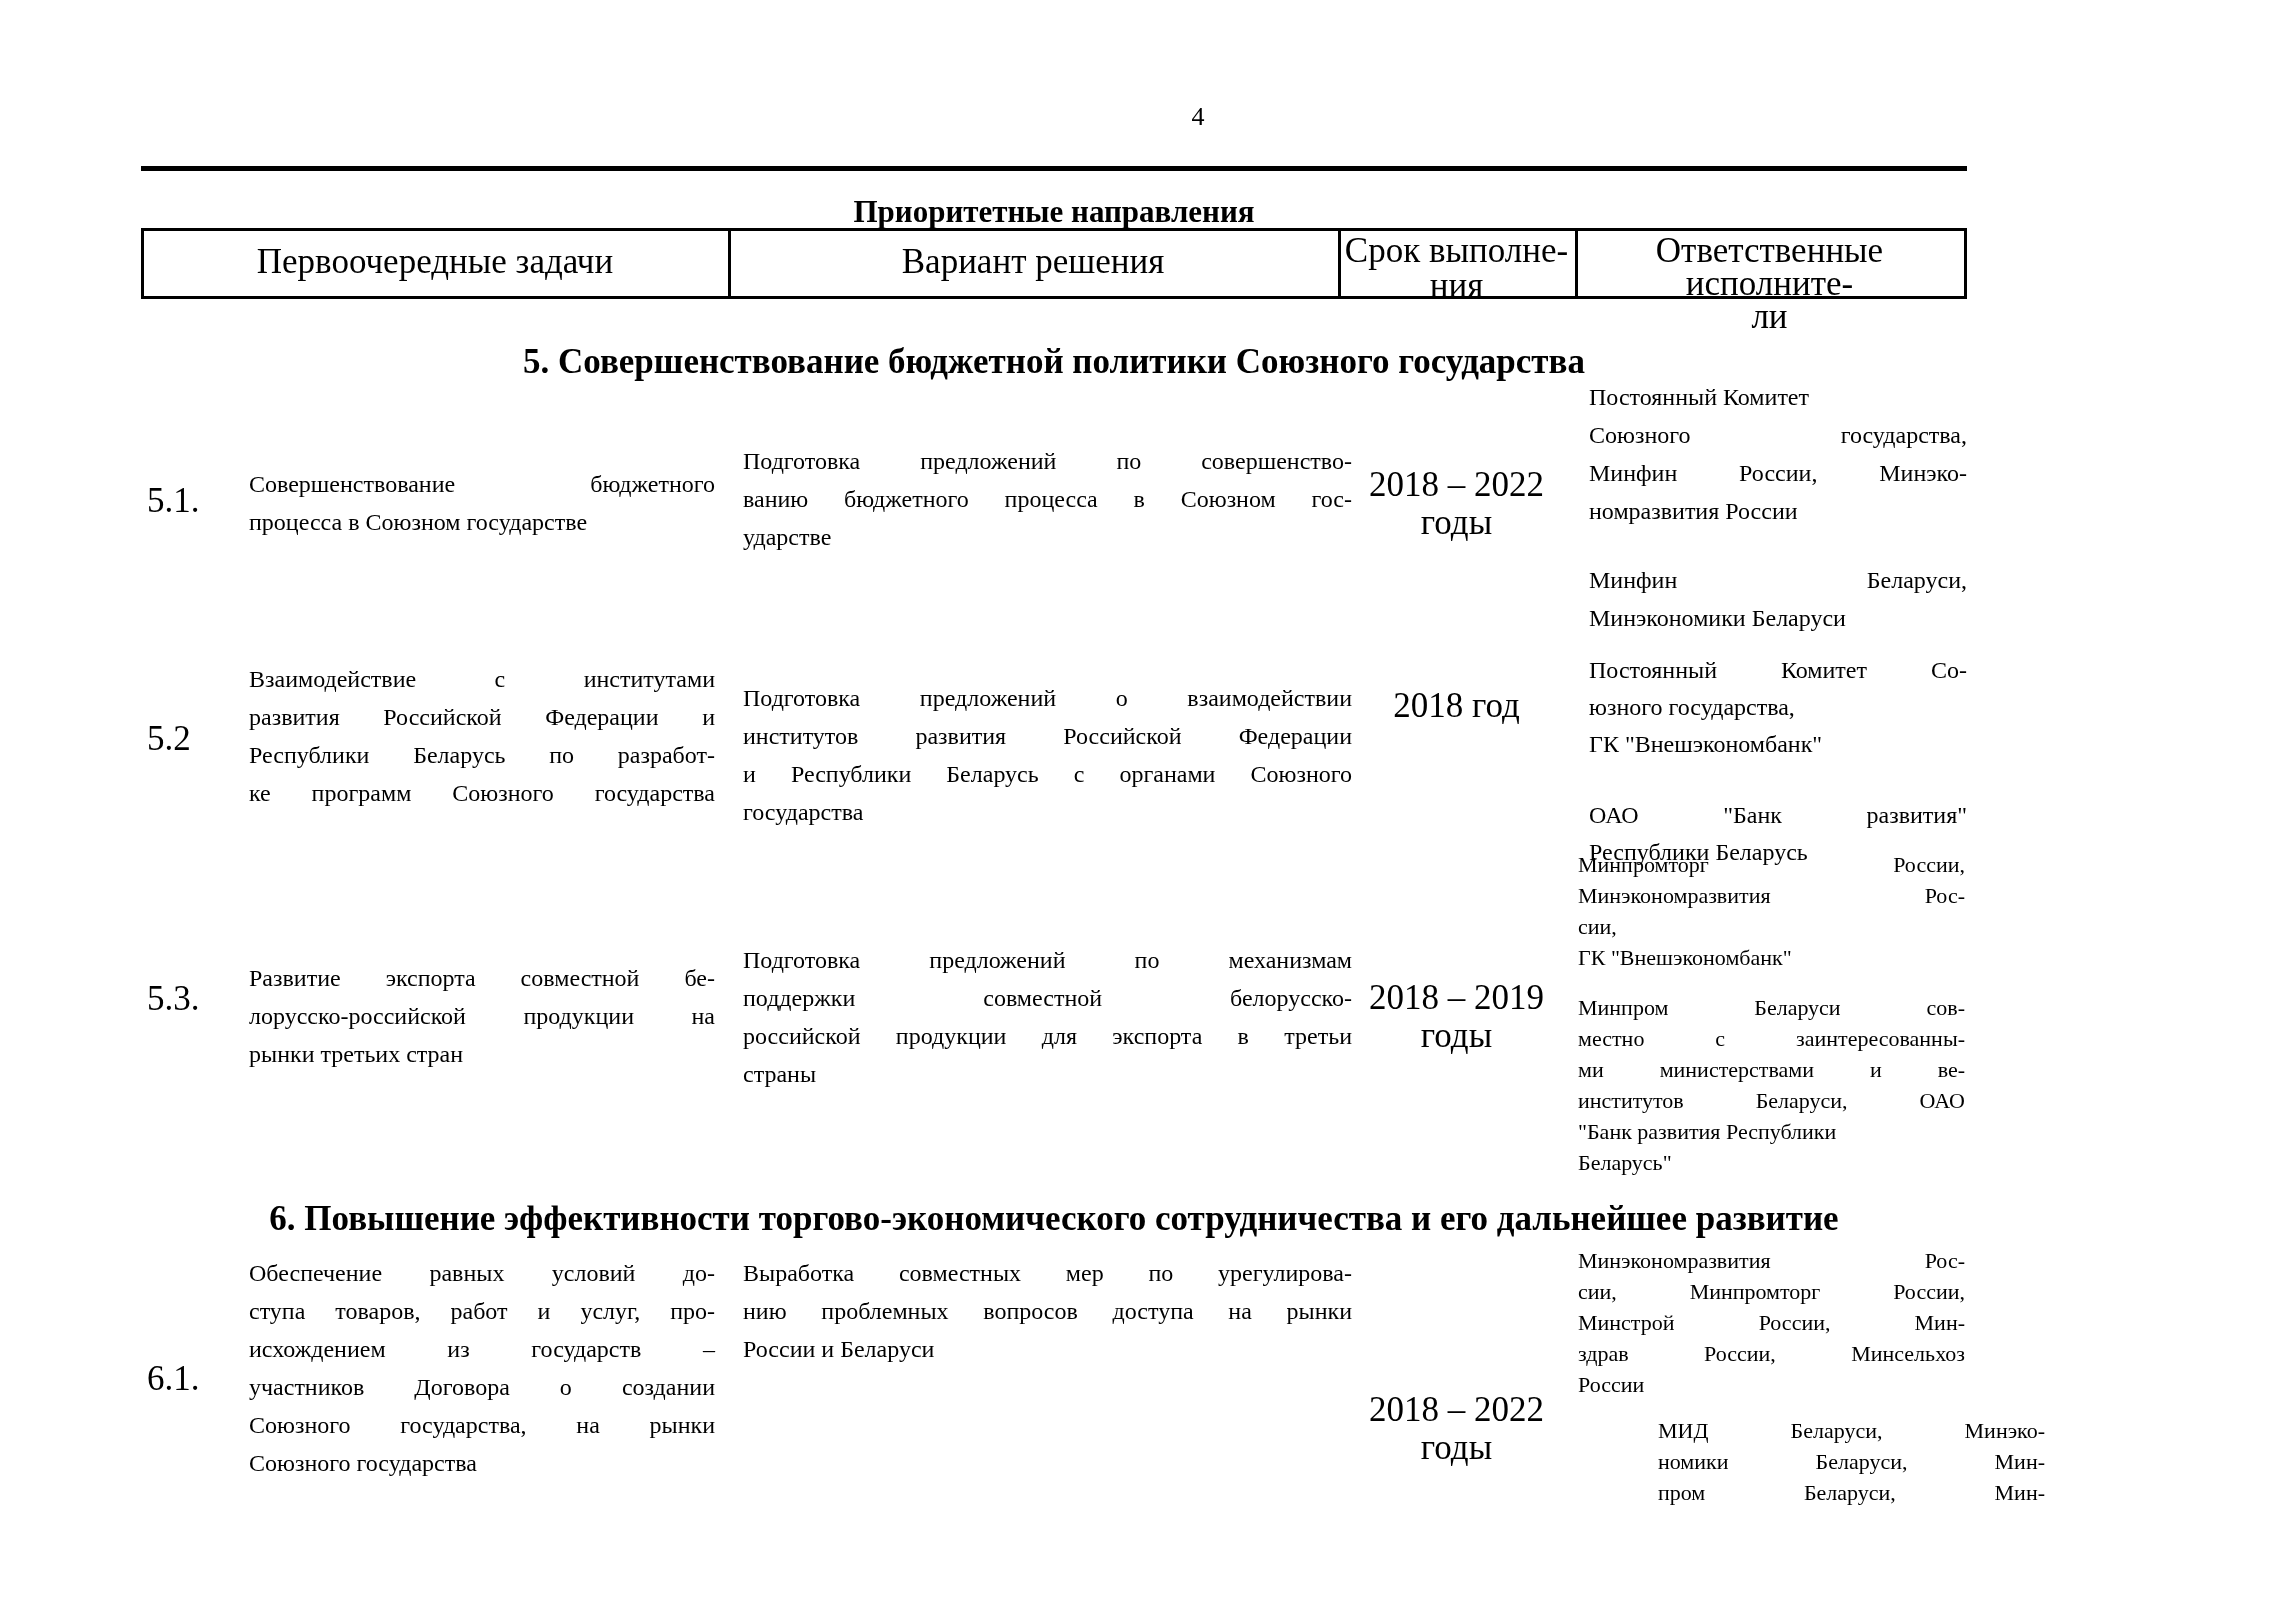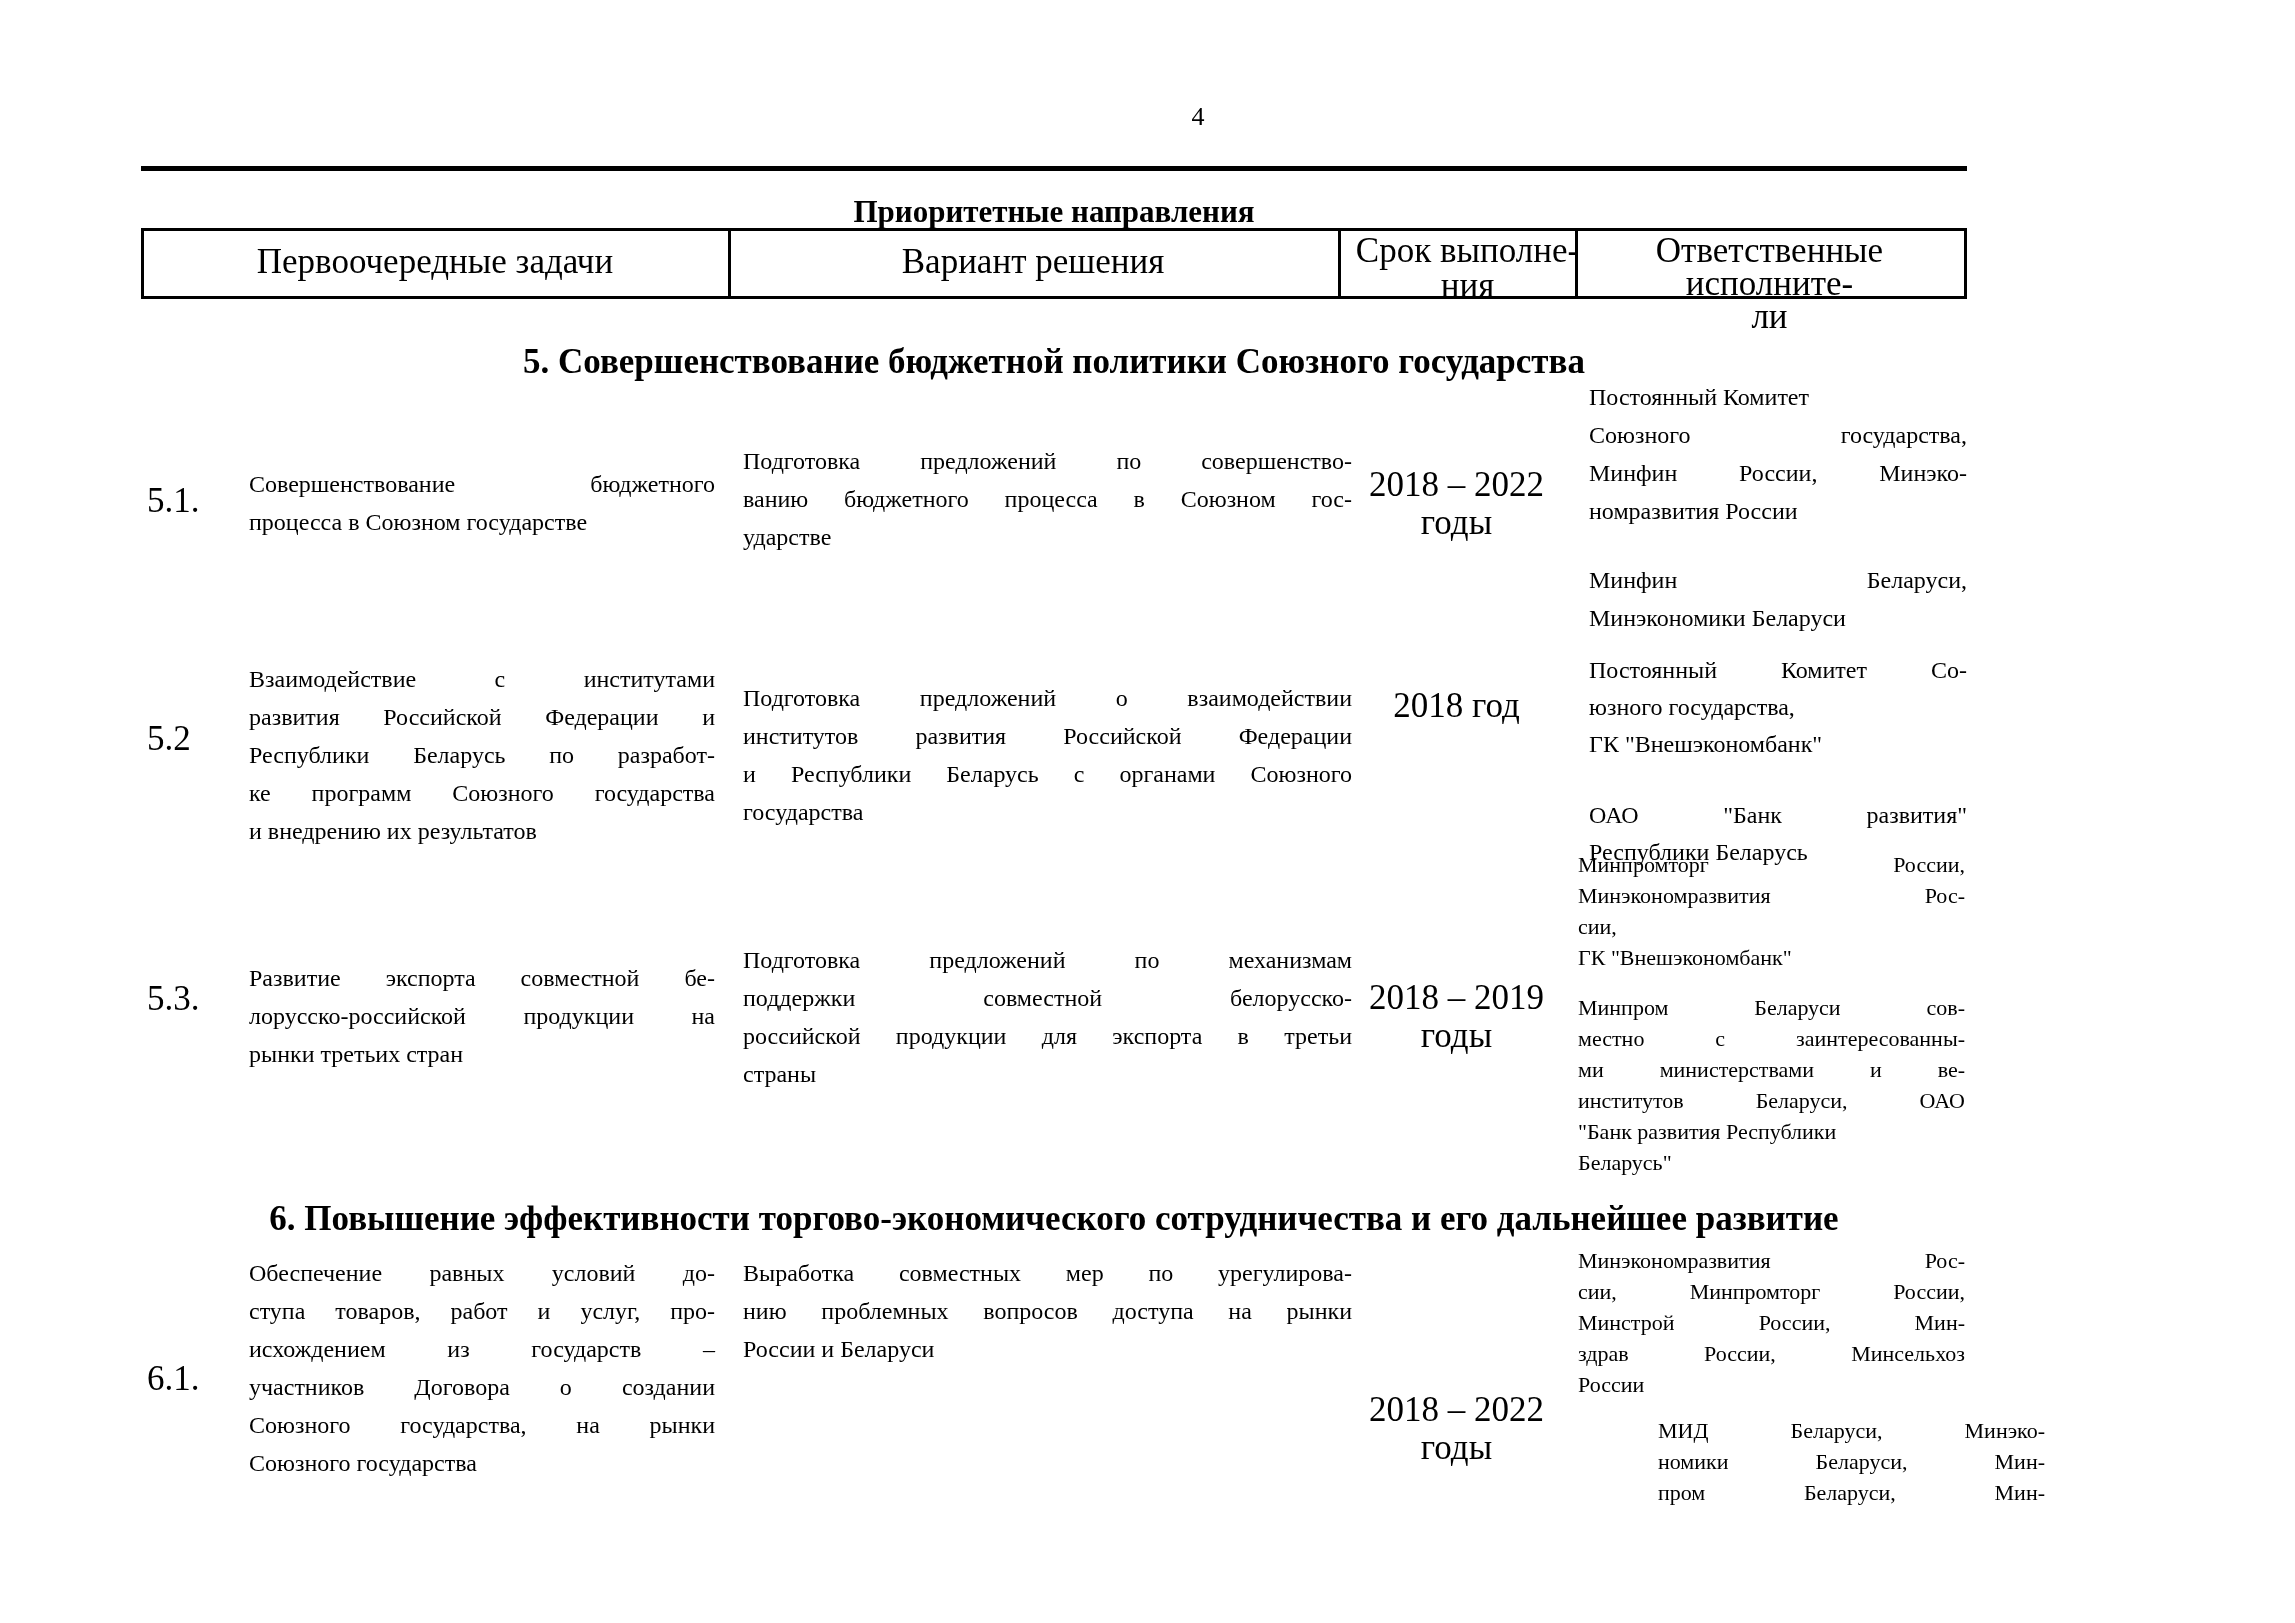--- a/index.html
+++ b/index.html
@@ -36,21 +36,21 @@
   <div class="hline" style="top:228px;height:3.3px;"></div>
   <div class="hline" style="top:296px;height:3.3px;"></div>
   <div class="vline" style="left:141px;"></div>
   <div class="vline" style="left:728px;"></div>
   <div class="vline" style="left:1338px;"></div>
   <div class="vline" style="left:1575px;"></div>
   <div class="vline" style="left:1964px;"></div>
 
   <div class="cell center fs44" style="left:141px;top:243px;width:588px;">Первоочередные задачи</div>
   <div class="cell center fs44" style="left:728px;top:243px;width:610px;">Вариант решения</div>
-  <div class="cell center fs44 lh50" style="left:1338px;top:234px;width:237px;padding-left:11px;">
+  <div class="cell center fs44 lh50" style="left:1338px;top:234px;width:237px;">
       <div class="ln">Срок выполне-</div>
       <div class="ln">ния</div>
     </div>
   <div class="cell center fs44 lh50" style="left:1575px;top:234px;width:389px;">
       <div class="ln">Ответственные исполните-</div>
       <div class="ln">ли</div>
     </div>
 
   <div class="cell center bold fs44" style="left:141px;top:329px;width:1826px;">5. Совершенствование бюджетной политики Союзного государства</div>
 
@@ -78,21 +78,20 @@
       <div class="ln j">Минфин Беларуси,</div>
       <div class="ln">Минэкономики Беларуси</div>
     </div>
 
   <div class="cell fs44" style="left:147px;top:720px;width:98px;">5.2</div>
   <div class="cell" style="left:249px;top:660px;width:466px;">
       <div class="ln j">Взаимодействие с институтами</div>
       <div class="ln j">развития Российской Федерации и</div>
       <div class="ln j">Республики Беларусь по разработ-</div>
       <div class="ln j">ке программ Союзного государства</div>
-      <div class="ln">и внедрению их результатов</div>
     </div>
   <div class="cell" style="left:743px;top:679px;width:609px;">
       <div class="ln j">Подготовка предложений о взаимодействии</div>
       <div class="ln j">институтов развития Российской Федерации</div>
       <div class="ln j">и Республики Беларусь с органами Союзного</div>
       <div class="ln">государства</div>
     </div>
   <div class="cell center fs44" style="left:1338px;top:687px;width:237px;">
       <div class="ln">2018 год</div>
     </div>

